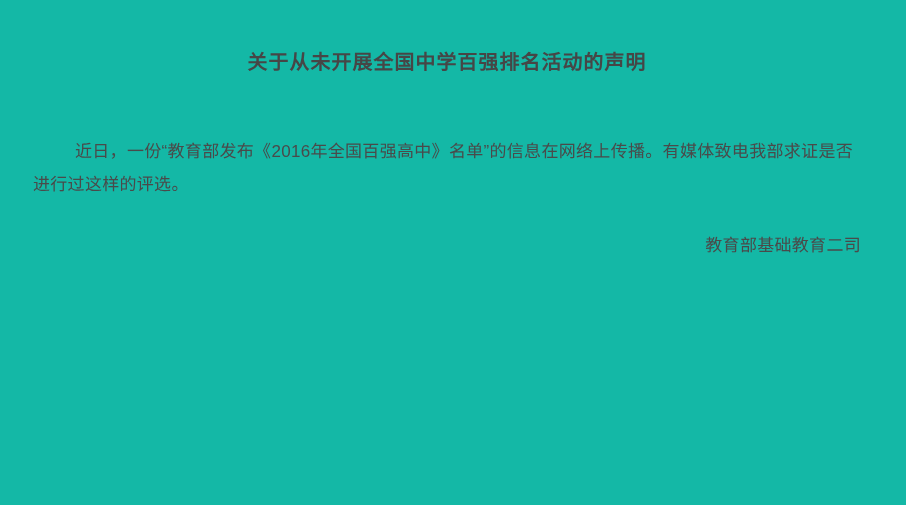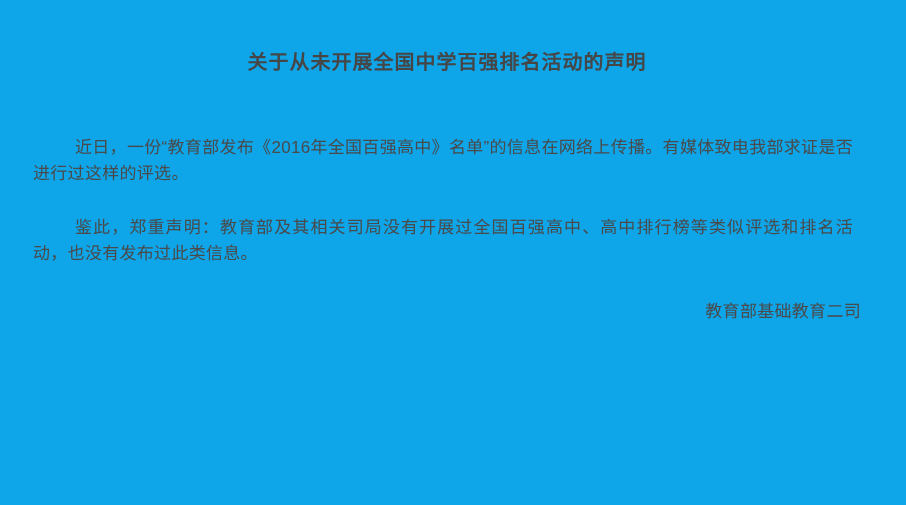--- a/index.html
+++ b/index.html
@@ -11,36 +11,36 @@
     width: 906px;
     height: 505px;
     overflow: hidden;
     font-family: "Liberation Sans", "DejaVu Sans", sans-serif;
   }
   .page {
     box-sizing: border-box;
     width: 906px;
     height: 505px;
     padding: 48px 45px 0 33px;
-    background: #0ea5e9;
+    background: #14b8a6;
     color: #4a4a4a;
   }
   .doc-title {
     margin: 0;
     font-size: 20px;
     line-height: 28px;
     font-weight: bold;
     text-align: center;
     color: #464646;
     letter-spacing: 1px;
   }
   .doc-paragraph {
     margin: 28px 8px 0 0;
     font-size: 17px;
-    line-height: 26px;
+    line-height: 33px;
     text-align: justify;
     text-indent: 42px;
     color: #4a4a4a;
     letter-spacing: 0.3px;
   }
   .doc-paragraph.first {
     margin-top: 59px;
   }
   .doc-signature {
     margin: 28px 0 0 0;
@@ -52,17 +52,16 @@
   }
 </style>
 </head>
 <body>
 
 <div class="page">
   <h1 class="doc-title">关于从未开展全国中学百强排名活动的声明</h1>
 
   <p class="doc-paragraph first">近日，一份“教育部发布《2016年全国百强高中》名单”的信息在网络上传播。有媒体致电我部求证是否进行过这样的评选。</p>
 
-  <p class="doc-paragraph">鉴此，郑重声明：教育部及其相关司局没有开展过全国百强高中、高中排行榜等类似评选和排名活动，也没有发布过此类信息。</p>
 
 
   <div class="doc-signature">教育部基础教育二司</div>
 </div>
 
 </body></html>

